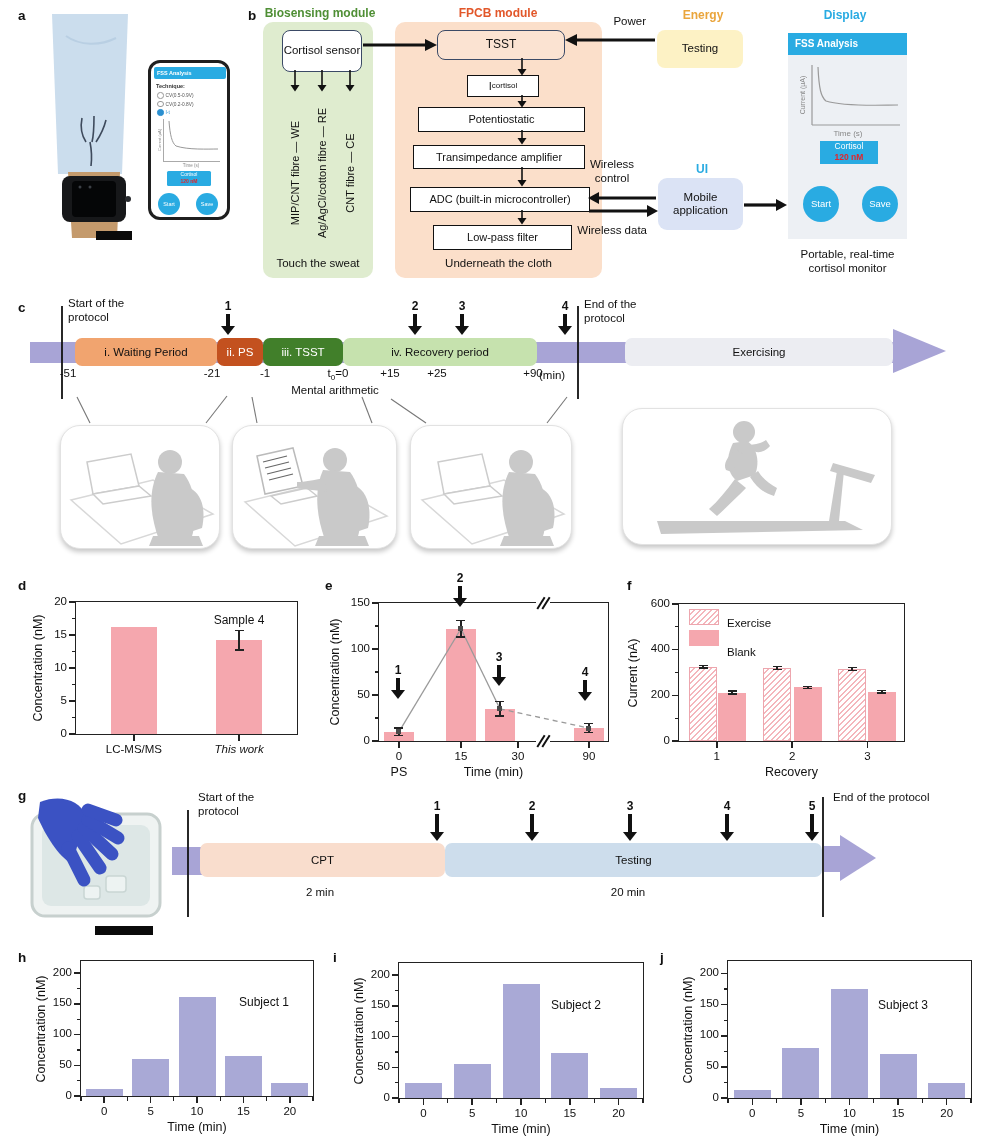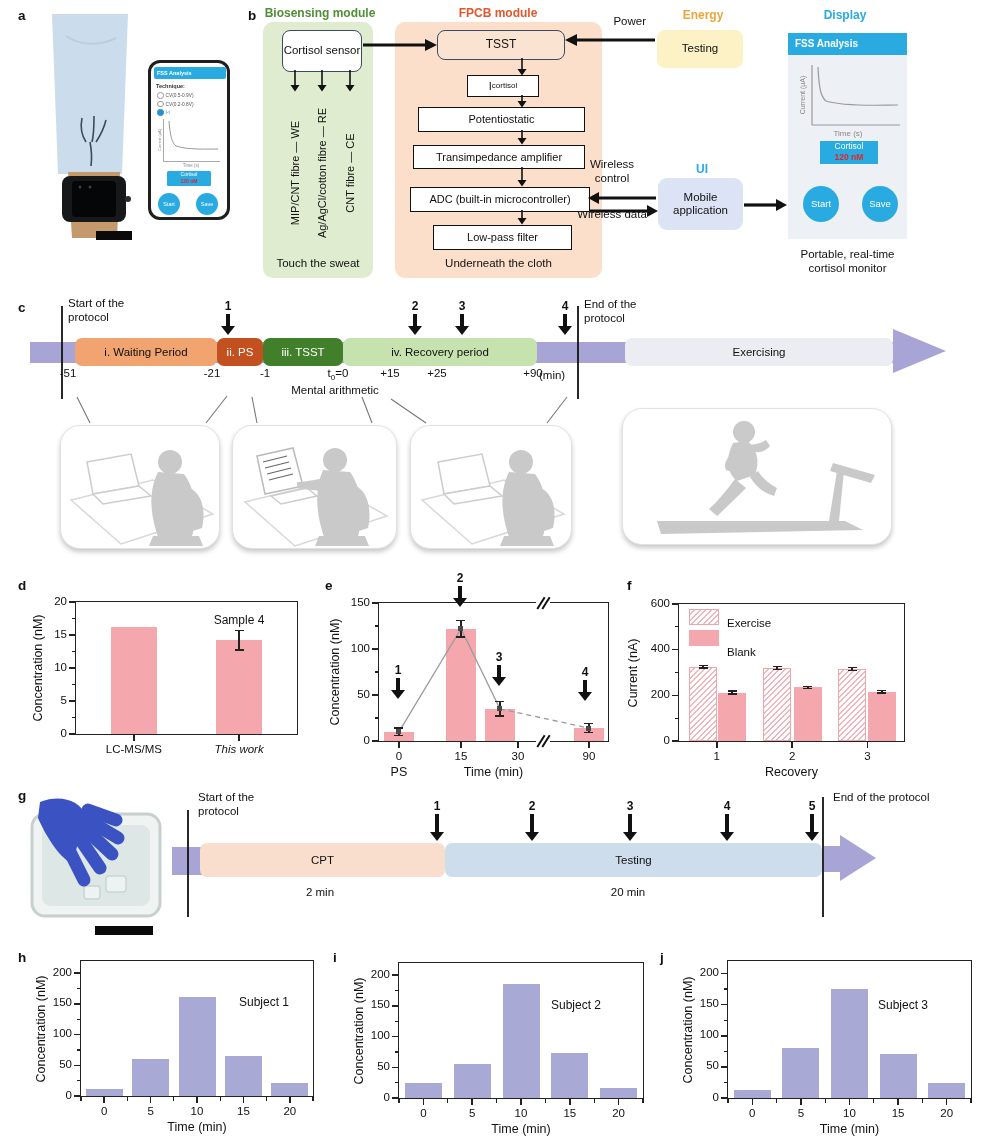--- a/index.html
+++ b/index.html
@@ -140,21 +140,21 @@
   <div class="box" style="left:418px;top:107px;width:165px;height:23px">Potentiostatic</div>
   <div class="box" style="left:413px;top:145px;width:170px;height:22px">Transimpedance amplifier</div>
   <div class="box" style="left:410px;top:187px;width:178px;height:23px">ADC (built-in microcontroller)</div>
   <div class="box" style="left:433px;top:225px;width:137px;height:23px">Low-pass filter</div>
   <div class="cap" style="left:395px;top:257px;width:207px">Underneath the cloth</div>
 
   <div class="smalltxt" style="left:600px;top:15px;width:46px;text-align:right">Power</div>
   <div class="box" style="left:657px;top:30px;width:86px;height:38px;background:#fdf2c5;border:none;border-radius:8px;font-size:11.5px">Testing</div>
 
   <div class="smalltxt" style="left:577px;top:158px;width:70px;text-align:center">Wireless control</div>
-  <div class="smalltxt" style="left:577px;top:208px;width:70px;text-align:center">Wireless data</div>
+  <div class="smalltxt" style="left:577px;top:224px;width:70px;text-align:right">Wireless data</div>
   <div class="modtitle" style="left:690px;top:162px;width:24px;color:#29abe2">UI</div>
   <div class="box" style="left:658px;top:178px;width:85px;height:52px;background:#dbe3f5;border:none;border-radius:9px;font-size:11.5px">Mobile application</div>
 
   <div class="dphone">
     <div class="dp-hdr">FSS Analysis</div>
     <svg class="abs" style="left:22px;top:32px;overflow:visible" width="92" height="64" viewBox="0 0 92 64">
       <line x1="2" y1="0" x2="2" y2="60" stroke="#999" stroke-width="1.2"></line>
       <line x1="2" y1="60" x2="90" y2="60" stroke="#999" stroke-width="1.2"></line>
       <path d="M8,2 C9,24 11,32 16,36 C34,42 72,40 88,40" stroke="#9a9a9a" fill="none" stroke-width="1.2"></path>
     </svg>

